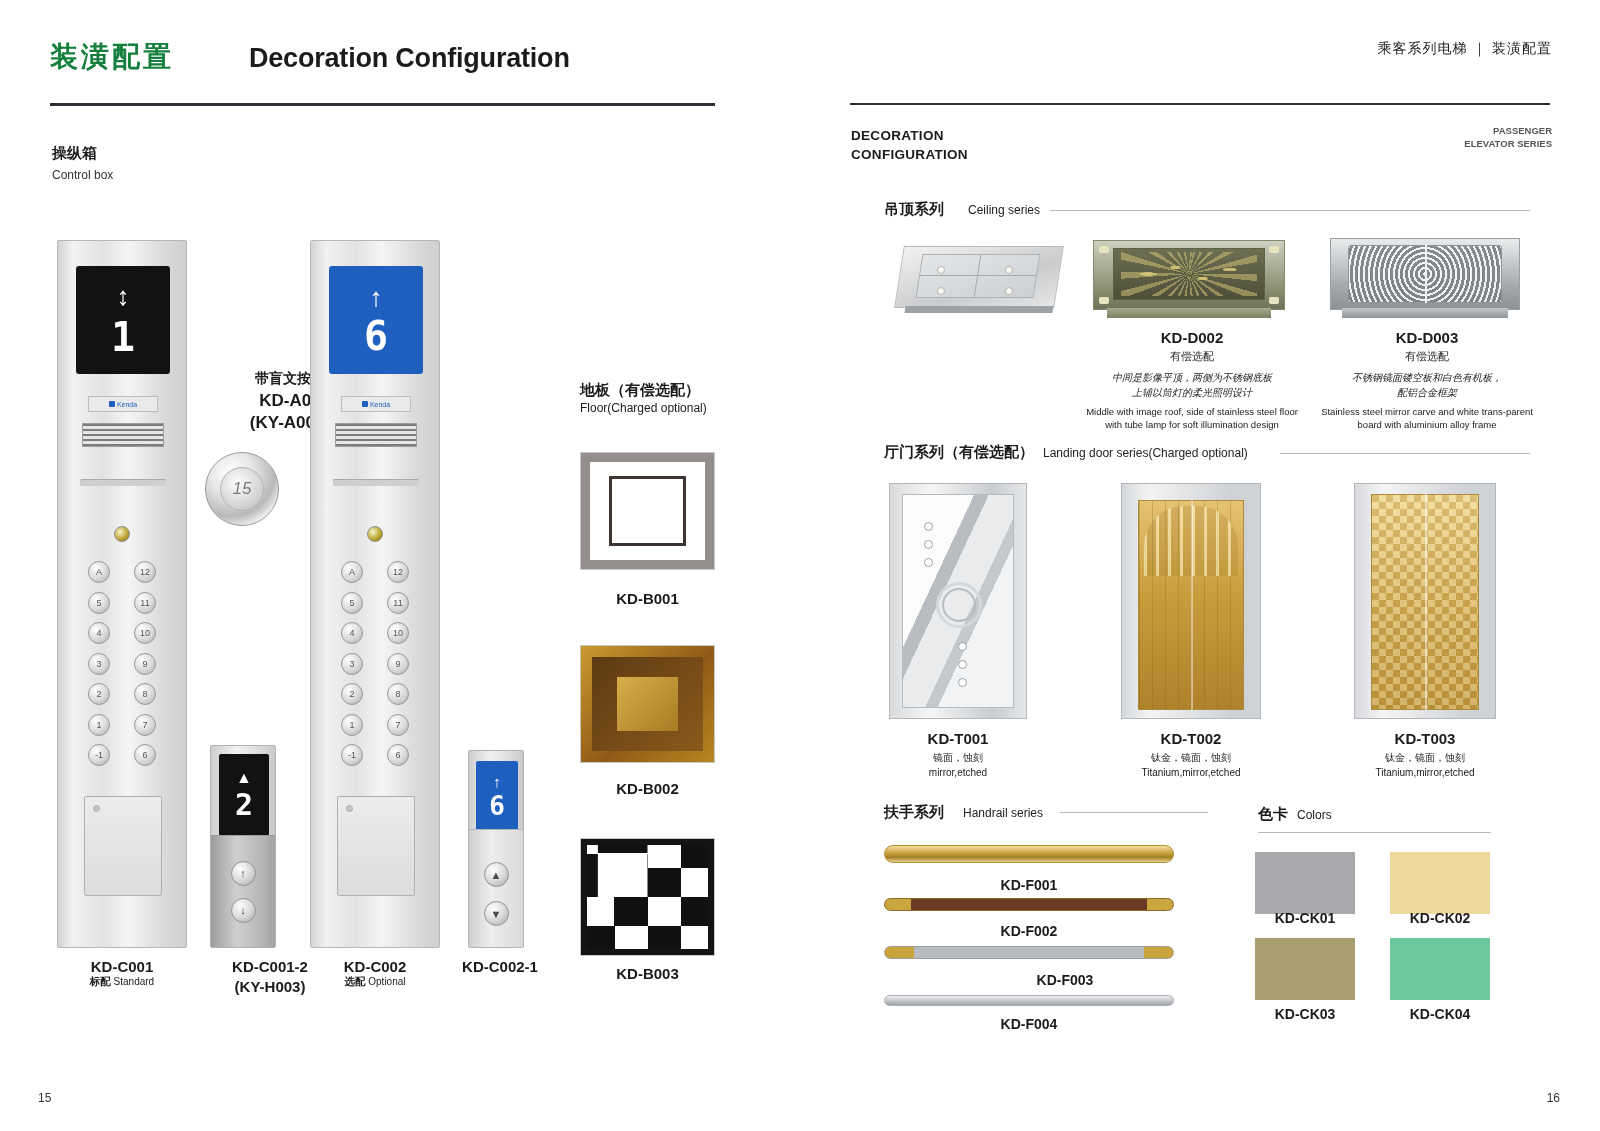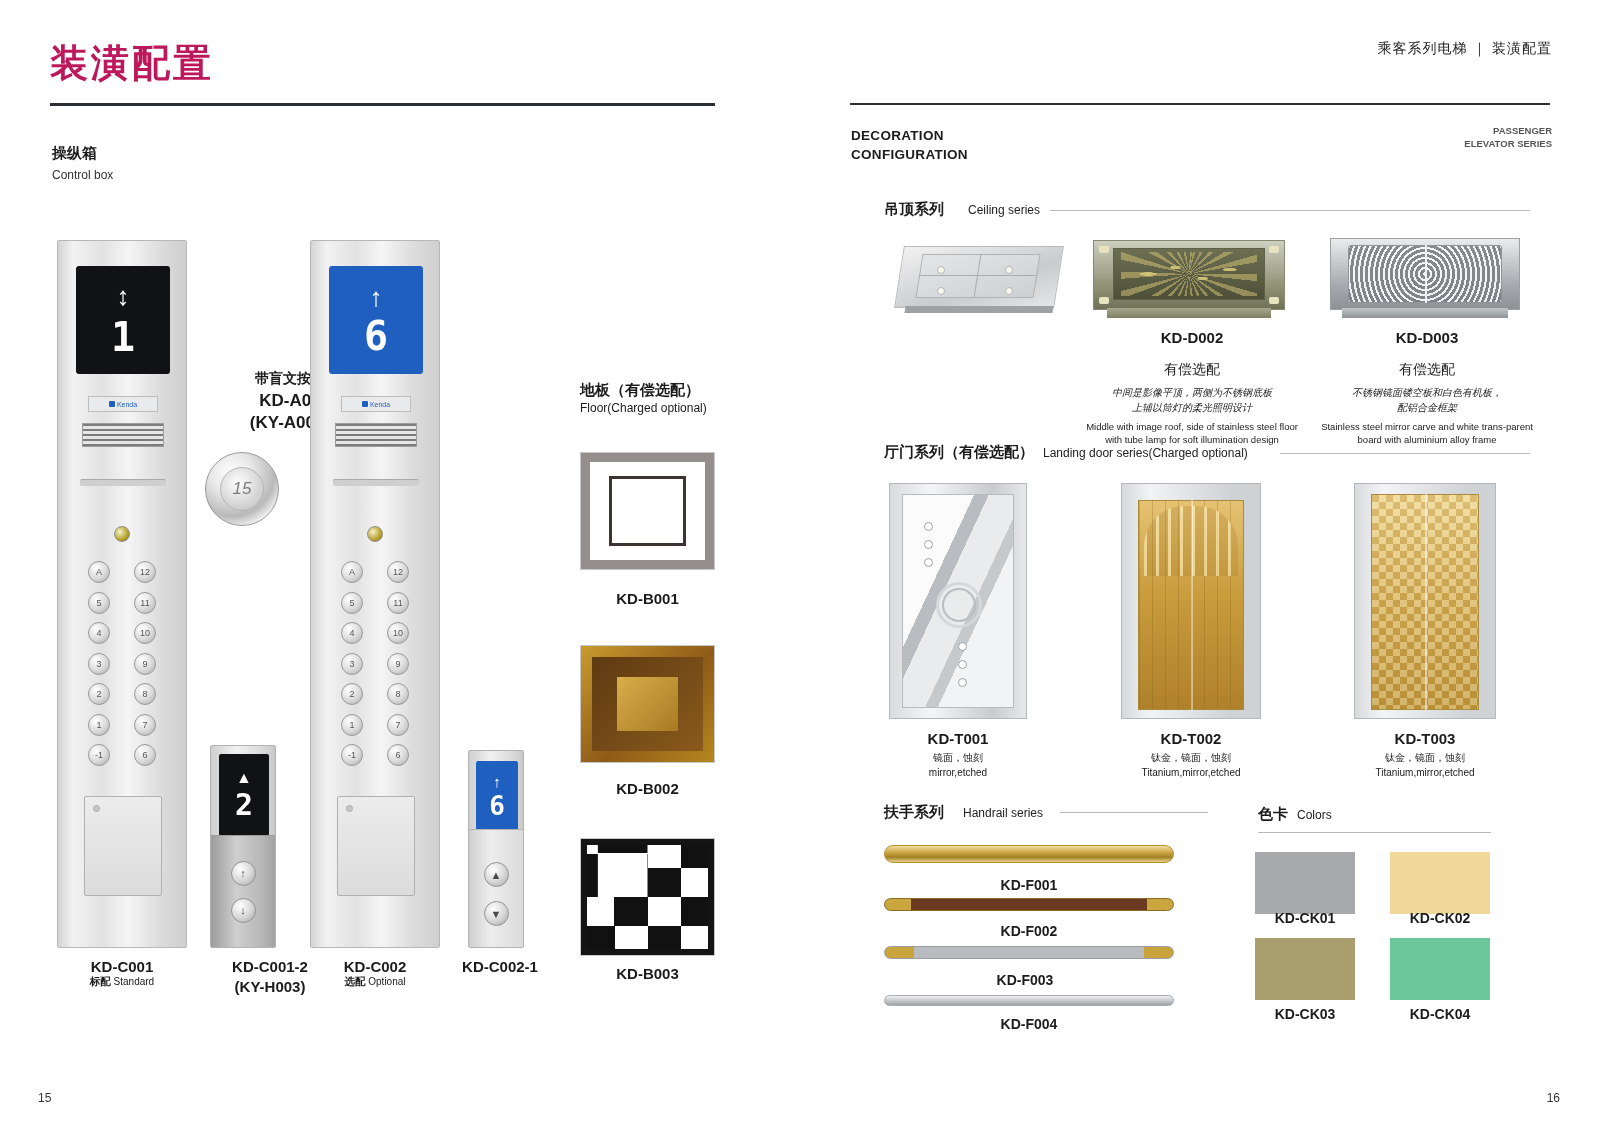--- a/index.html
+++ b/index.html
@@ -10,21 +10,21 @@
     font-family:"Liberation Sans", sans-serif;
     color:#1b1b1b;
     position:relative;
     overflow:hidden;
   }
   .page { position:absolute; top:0; left:0; width:1600px; height:1131px; display:flex; }
   .left-page { width:845px; height:100%; position:relative; padding:0; }
   .right-page { width:755px; height:100%; position:relative; }
 
   
-  .hdr-cn { position:absolute; left:50px; top:38px; font-size:38px; font-weight:bold; letter-spacing:3px; color:#be185d; }
+  .hdr-cn { position:absolute; left:50px; top:38px; font-size:28px; font-weight:bold; letter-spacing:3px; color:#15803d; }
   .hdr-en { position:absolute; left:249px; top:43px; font-size:27px; font-weight:bold; color:#1b1b1b; letter-spacing:-0.2px;}
   .hdr-rule { position:absolute; left:50px; top:103px; width:665px; height:3px; background:#2b2f36; }
 
   .sec-cn { position:absolute; left:52px; top:144px; font-size:15px; font-weight:bold; }
   .sec-en { position:absolute; left:52px; top:168px; font-size:12px; color:#333; }
 
   
   .cop {
     position:absolute;
     background:linear-gradient(90deg,#d4d4d4 0%, #f2f2f2 12%, #e2e2e2 35%, #f5f5f5 55%, #dcdcdc 80%, #cfcfcf 100%);
@@ -125,21 +125,21 @@
   .rp-rule { position:absolute; left:850px; top:103px; width:700px; height:2px; background:#2b2f36; }
   .rp-title { position:absolute; left:851px; top:126px; font-size:13.5px; font-weight:bold; line-height:19px; letter-spacing:0.3px; }
   .rp-series { position:absolute; right:48px; top:124px; text-align:right; font-size:9.5px; font-weight:bold; color:#555; line-height:13px; }
 
   .grp-cn { position:absolute; font-size:15px; font-weight:bold; }
   .grp-en { position:absolute; font-size:12px; color:#222; }
   .grp-line { position:absolute; height:1px; background:#b9b9b9; }
 
   .ceil-cap { position:absolute; text-align:center; }
   .ceil-cap .nm { font-size:15px; font-weight:bold; line-height:19px; }
-  .ceil-cap .sub { font-size:14px; margin-top:14px; }
+  .ceil-cap .sub { font-size:11px; margin-top:2px; }
   .ceil-cap .desc-cn { font-size:10px; margin-top:6px; line-height:15px;font-style:italic; }
   .ceil-cap .desc-en { font-size:9.5px; margin-top:5px; line-height:13px; }
 
   .door-cap { position:absolute; text-align:center; }
   .door-cap .nm { font-size:15px; font-weight:bold; }
   .door-cap .c1 { font-size:10px; margin-top:4px; }
   .door-cap .c2 { font-size:10px; margin-top:2px; }
   .handrail-lbl { position:absolute; width:100%; text-align:center; font-size:14px; font-weight:bold; }
 
   .swatch { position:absolute; width:100px; height:62px; }
@@ -150,20 +150,21 @@
   .pg-right { right:40px; }
 </style>
 </head>
 <body>
 
 <div class="page">
 
   <div class="left-page">
 
     <div class="hdr-cn">装潢配置</div>
+    <div class="hdr-en">Decoration Configuration</div>
     <div class="hdr-rule"></div>
 
     <div class="sec-cn">操纵箱</div>
     <div class="sec-en">Control box</div>
 
     <div class="cop cop-main-1">
       <div class="disp-black" style="left:18px; top:25px; width:94px; height:108px; display:flex; flex-direction:column; align-items:center; justify-content:center;">
         <div class="arrow-up">↕</div>
         <div class="seg-num" style="margin-top:8px;">1</div>
       </div>
@@ -464,21 +465,21 @@
   <div class="grp-en" style="left:963px; top:806px;">Handrail series</div>
   <div class="grp-line" style="left:1060px; top:812px; width:148px;"></div>
 
   <div style="position:absolute; left:884px; top:845px; width:290px; height:18px; border-radius:9px; background:linear-gradient(180deg,#f3dfa0,#c9a23c 45%,#a07f23 70%,#e8d290); border:1px solid #b3902f;"></div>
   <div class="handrail-lbl" style="left:884px; top:877px; width:290px;">KD-F001</div>
 
   <div style="position:absolute; left:884px; top:898px; width:290px; height:13px; border-radius:7px; background:linear-gradient(90deg,#caa63f 0 9%,#6a3a22 9% 91%,#caa63f 91% 100%); border:1px solid #8e6a28;"></div>
   <div class="handrail-lbl" style="left:884px; top:923px; width:290px;">KD-F002</div>
 
   <div style="position:absolute; left:884px; top:946px; width:290px; height:13px; border-radius:7px; background:linear-gradient(90deg,#c9a33c 0 10%,#b8bcc0 10% 90%,#c9a33c 90% 100%); border:1px solid #9a9da1;"></div>
-  <div class="handrail-lbl" style="left:880px; top:972px; width:290px;">KD-F003</div>
+  <div class="handrail-lbl" style="left:920px; top:972px; width:290px;">KD-F003</div>
 
   <div style="position:absolute; left:884px; top:995px; width:290px; height:11px; border-radius:6px; background:linear-gradient(180deg,#f0f1f2,#c2c6c9 55%,#9fa3a7); border:1px solid #a9adb1;"></div>
   <div class="handrail-lbl" style="left:884px; top:1016px; width:290px;">KD-F004</div>
 
   <div class="grp-cn" style="left:1258px; top:805px;">色卡</div>
   <div class="grp-en" style="left:1297px; top:808px;">Colors</div>
   <div class="grp-line" style="left:1258px; top:832px; width:233px;"></div>
 
   <div class="swatch" id="sw0" style="left: 1255px; top: 852px; background: rgb(167, 169, 172);"></div>
   <div class="swatch-lbl" style="left:1255px; top:910px;">KD-CK01</div>

